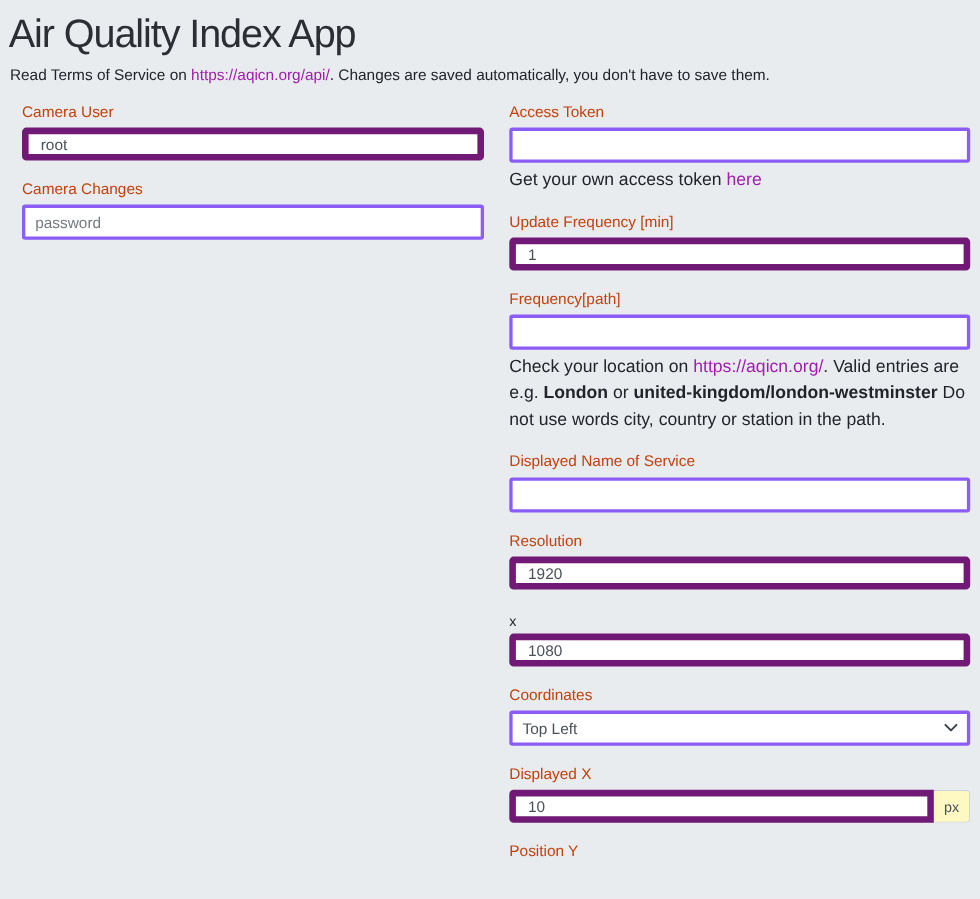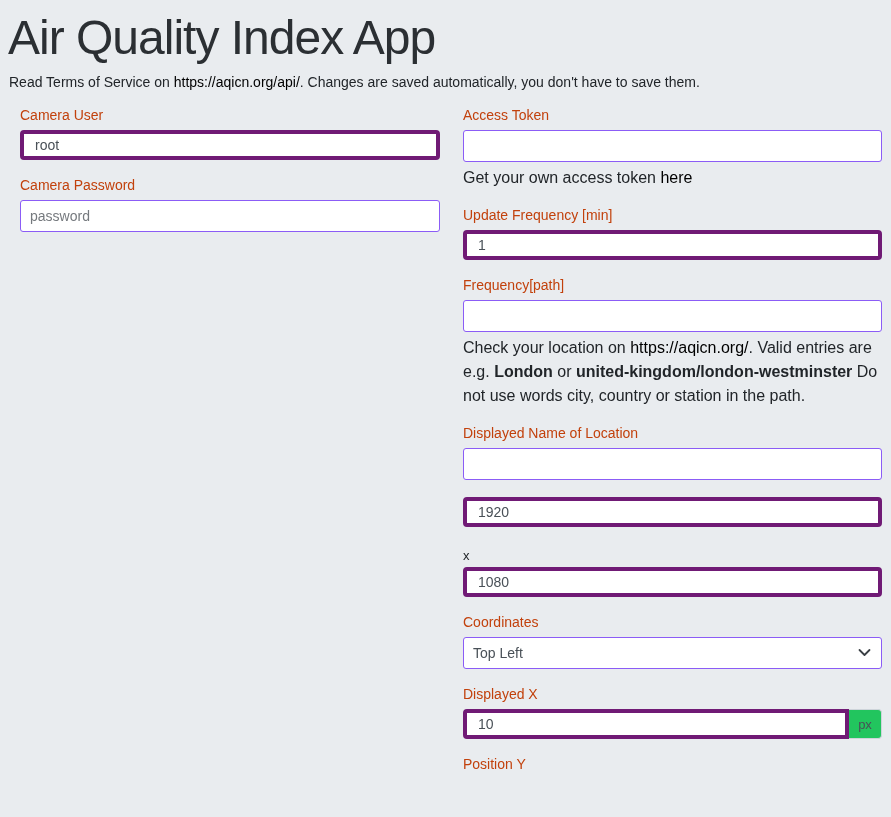--- a/index.html
+++ b/index.html
@@ -8,28 +8,28 @@
     width: 891px; height: 817px;
     background: #e9ecef;
     font-family: "Liberation Sans", sans-serif;
     color: #212529;
     overflow: hidden;
   }
   .page { width: 891px; height: 817px; padding: 6px 9px 0 8px; }
 
   h1.page-title {
     margin: 4px 0 9px 0;
-    font-size: 48px;
+    font-size: 36px;
     line-height: 1.15;
     font-weight: 300;
     color: #2b2f33;
     letter-spacing: -1px;
   }
   .subtitle { margin: 0 0 0 1px; font-size: 14px; color: #212529; }
-  a.link { color: #000000; text-decoration: none; cursor: pointer; }
+  a.link { color: #a21caf; text-decoration: none; cursor: pointer; }
 
   .grid {
     display: grid;
     grid-template-columns: 420px 419px;
     column-gap: 23px;
     margin-left: 12px;
     margin-top: 17px;
   }
 
   .fg { margin-bottom: 17px; }
@@ -37,28 +37,28 @@
 
   .ctl {
     display: block;
     width: 100%;
     height: 30px;
     padding: 5px 11px;
     font-size: 14px;
     font-family: inherit;
     color: #495057;
     background: #ffffff;
-    border: 4px solid #701a75;
+    border: 6px solid #701a75;
     border-radius: 4px;
     outline: none;
   }
   .ctl::placeholder { color: #75797e; opacity: 1; }
 
   .invalid {
-    border: 1px solid #8b5cf6;
+    border: 3px solid #8b5cf6;
     border-radius: 3px;
     padding: 3px 9px;
     height: 32px;
   }
 
   .help { margin-top: 4px; font-size: 16px; line-height: 1.5; color: #212529; }
   .help b { font-weight: bold; }
 
   .subgap { margin-bottom: 21px; }
   .xlbl { display: block; font-size: 13px; color: #212529; margin-bottom: 4px; }
@@ -66,21 +66,21 @@
   .input-group { display: flex; width: 100%; border-radius: 12px; }
   .input-group .ctl {
     flex: 1 1 auto;
     border-top-right-radius: 0;
     border-bottom-right-radius: 0;
   }
   .addon {
     flex: 0 0 auto;
     display: flex; align-items: center; justify-content: center;
     width: 33px; height: 30px;
-    background: #22c55e;
+    background: #fef9c3;
     border: 1px solid #ced4da;
     border-left: 0;
     border-radius: 0 4px 4px 0;
     font-size: 13px;
     color: #495057;
   }
 
   .select-wrap { position: relative; width: 100%; }
   select.ctl {
     appearance: none;
@@ -108,21 +108,21 @@
   <div class="grid">
 
     <div class="col">
 
       <div class="fg">
         <label class="lbl">Camera User</label>
         <input class="ctl" type="text" value="root" style="">
       </div>
 
       <div class="fg">
-        <label class="lbl">Camera Password</label>
+        <label class="lbl">Camera Changes</label>
         <input class="ctl invalid" type="text" placeholder="password" style="">
       </div>
 
     </div>
 
     <div class="col">
 
       <div class="fg">
         <label class="lbl">Access Token</label>
         <input class="ctl invalid" type="text" value="" style="">
@@ -134,26 +134,27 @@
         <input class="ctl" type="text" value="1" style="">
       </div>
 
       <div class="fg">
         <label class="lbl">Frequency[path]</label>
         <input class="ctl invalid" type="text" value="" style="">
         <div class="help"><span>Check your location on </span><a class="link">https://aqicn.org/</a><span>. Valid entries are e.g. </span><b>London</b><span> or </span><b>united-kingdom/london-westminster</b><span> Do not use words city, country or station in the path.</span></div>
       </div>
 
       <div class="fg">
-        <label class="lbl">Displayed Name of Location</label>
+        <label class="lbl">Displayed Name of Service</label>
         <input class="ctl invalid" type="text" value="" style="">
       </div>
 
 
       <div class="fg">
+        <label class="lbl">Resolution</label>
         <input class="ctl subgap" type="text" value="1920" style="">
         <label class="xlbl">x</label>
         <input class="ctl" type="text" value="1080" style="">
       </div>
 
       <div class="fg">
         <label class="lbl">Coordinates</label>
         <div class="select-wrap">
           <select class="ctl invalid">
             <option>Top Left</option>

